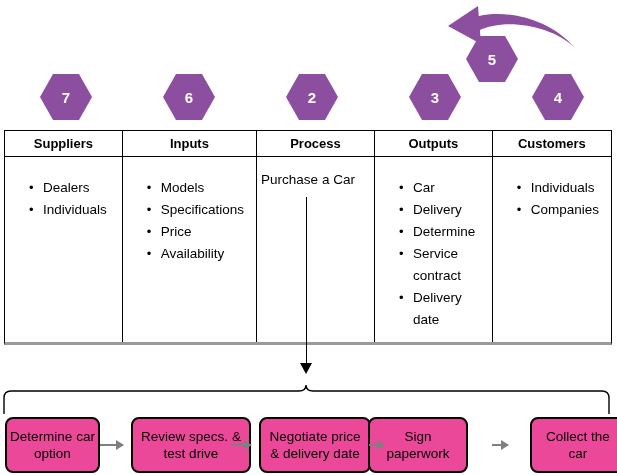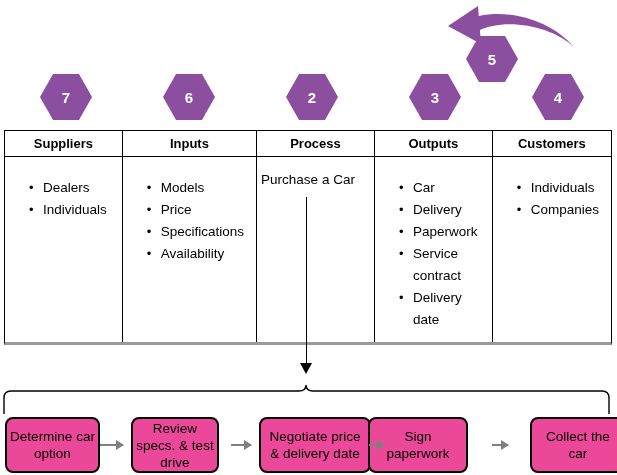--- a/index.html
+++ b/index.html
@@ -206,41 +206,41 @@
           <li>Individuals</li>
         </ul>
       </div>
     </div>
 
     <div class="col">
       <div class="col-head">Inputs</div>
       <div class="col-body">
         <ul class="cell-list">
           <li>Models</li>
+          <li>Specifications</li>
           <li>Price</li>
-          <li>Specifications</li>
           <li>Availability</li>
         </ul>
       </div>
     </div>
 
     <div class="col">
       <div class="col-head">Process</div>
       <div class="col-body">
         <div class="process-text">Purchase a Car</div>
       </div>
     </div>
 
     <div class="col">
       <div class="col-head">Outputs</div>
       <div class="col-body">
         <ul class="cell-list">
           <li>Car</li>
           <li>Delivery</li>
-          <li>Paperwork</li>
+          <li>Determine</li>
           <li>Service contract</li>
           <li>Delivery date</li>
         </ul>
       </div>
     </div>
 
     <div class="col">
       <div class="col-head">Customers</div>
       <div class="col-body">
         <ul class="cell-list">
@@ -252,21 +252,21 @@
   </div>
 
   <div id="process-stem"></div>
   <div id="process-arrowhead"></div>
 
   <svg id="brace" viewBox="0 0 617 30">
     <path d="M 4 30 L 4 14 Q 4 7, 11 7 L 299 7 Q 306 7, 306 1 Q 306 7, 313 7 L 602 7 Q 609 7, 609 14 L 609 30" fill="none" stroke="#000000" stroke-width="1.4"></path>
   </svg>
 
   <div class="fbox" style="left:5px;width:95px;">Determine car option</div>
-  <div class="fbox" style="left:131px;width:88px;">Review specs. &amp; test drive</div>
+  <div class="fbox" style="left:131px;width:120px;">Review specs. &amp; test drive</div>
   <div class="fbox" style="left:259px;width:112px;">Negotiate price &amp; delivery date</div>
   <div class="fbox" style="left:368px;width:100px;">Sign paperwork</div>
   <div class="fbox" style="left:530px;width:96px;text-align:center;">Collect the car</div>
 
   <div class="connector" style="left:100px;width:23px;"></div>
   <div class="connector" style="left:231px;width:20px;"></div>
   <div class="connector" style="left:369px;width:15px;"></div>
   <div class="connector" style="left:492px;width:16px;"></div>
 
 </div>

